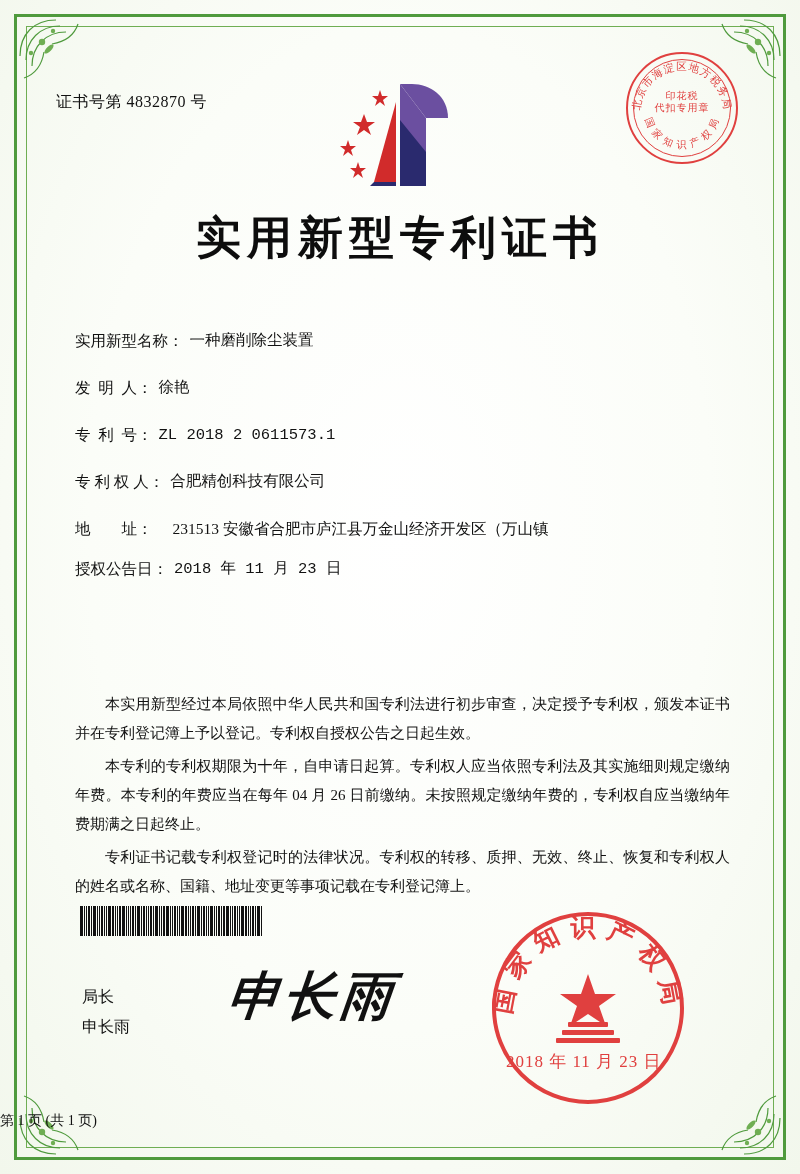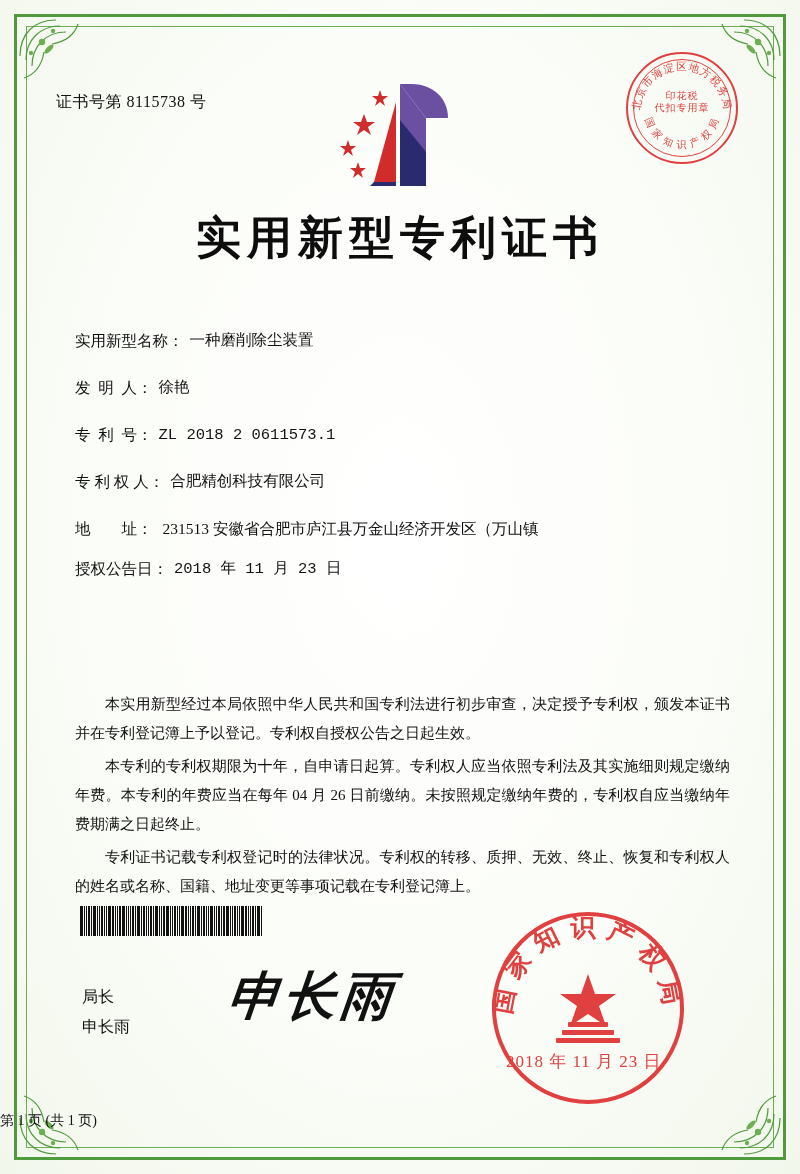--- a/index.html
+++ b/index.html
@@ -129,21 +129,21 @@
     white-space: pre;
     flex: none;
     font-family: "Liberation Serif", "DejaVu Serif", serif;
     text-align: right;
   }
   .field-value {
     margin-left: 6px;
     font-family: Liberation Mono, monospace;
   }
   .field-row.addr { margin-bottom: 18px; }
-  .addr-value { margin-left: 10px; }
+  .addr-value { margin-left: 20px; }
   .addr-line2 { display: block; margin-top: 8px; }
 
   .field-row.dual {
     margin-bottom: 19px;
   }
   .dual-left { display: flex; }
   .dual-right {
     display: flex;
     margin-left: 78px;
   }
@@ -306,21 +306,21 @@
       <path d="M62 8 C58 20 48 26 36 28"></path>
     </g>
     <g fill="#6fae53">
       <circle cx="26" cy="26" r="3.2"></circle>
       <circle cx="15" cy="37" r="2.2"></circle>
       <circle cx="37" cy="15" r="2.2"></circle>
       <ellipse cx="33" cy="33" rx="6" ry="2.4" transform="rotate(-45 33 33)"></ellipse>
     </g>
   </svg>
 
-  <div class="cert-no">证书号第 8115738 号</div>
+  <div class="cert-no">证书号第 4832870 号</div>
 
   <svg class="logo" viewBox="0 0 130 118">
     <path d="M70 6 L70 108 L96 108 L96 40 Z" fill="#6b4fa0"></path>
     <path d="M70 6 L96 40 L118 40 C118 18 100 6 82 6 Z" fill="#6b4fa0"></path>
     <path d="M70 42 L96 74 L96 108 L70 108 Z" fill="#2a2a6e"></path>
     <path d="M66 24 L44 104 L66 104 Z" fill="#d12b2b"></path>
     <path d="M44 104 L66 104 L66 108 L40 108 Z" fill="#2a2a6e"></path>
     <g fill="#d12b2b">
       <polygon points="34,36 37,44 45,44 38,49 41,57 34,52 27,57 30,49 23,44 31,44"></polygon>
       <polygon points="18,62 20,68 26,68 21,72 23,78 18,74 13,78 15,72 10,68 16,68"></polygon>

